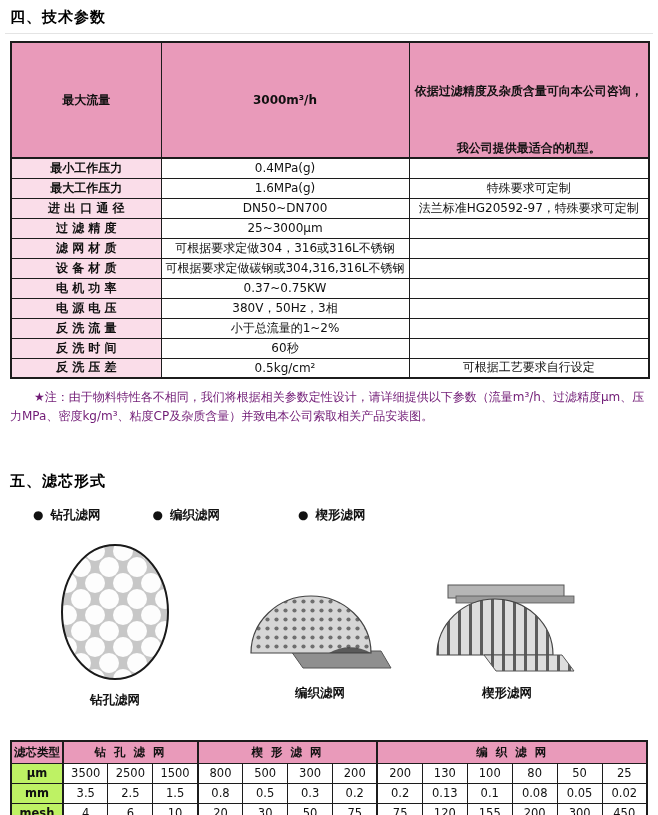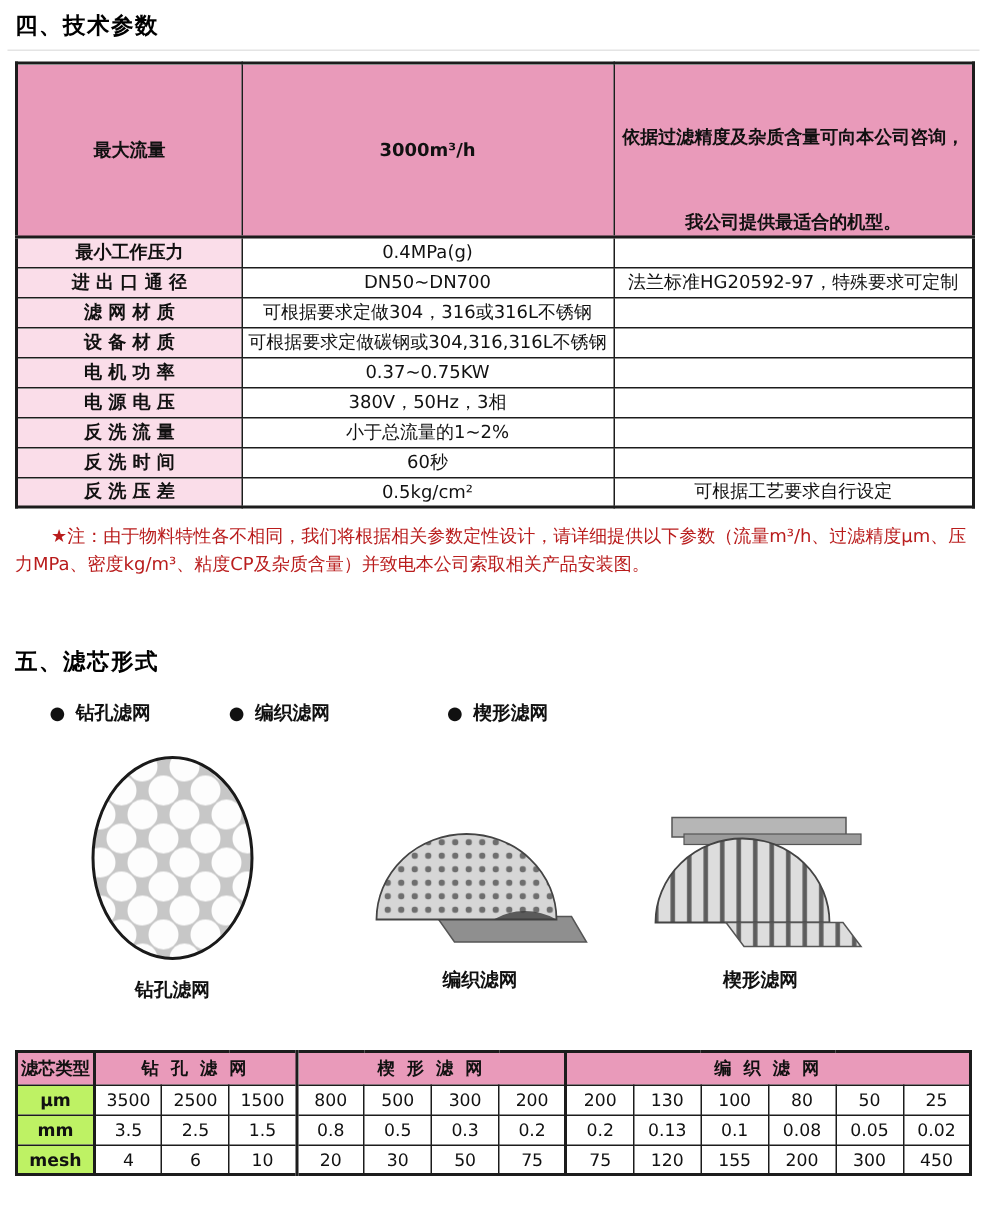--- a/index.html
+++ b/index.html
@@ -52,21 +52,21 @@
   .t1 td.c1 { background: #fadde9; font-weight: bold; }
   .t1 tr.hdr td.c1 { background: #e99aba; }
   .t1 .remark-line { line-height: 17px; margin-top: 40px; }
 
   .note {
     width: 638px;
     margin: 9px 0 0 10px;
     font-size: 12px;
     line-height: 19px;
     text-indent: 2em;
-    color: #b91c1c;
+    color: #701a75;
   }
 
   
   #sec5-title { margin-top: 46px; }
   .bullets { display: flex; align-items: center; margin: 16px 0 0 33px; height: 16px; }
   .bullet-item { display: flex; align-items: center; font-size: 12.5px; font-weight: bold; }
   .bullet-item .dot { font-size: 12px; margin-right: 7px; line-height: 1; }
   .bullet-item + .bullet-item { margin-left: 52px; }
   .bullet-item.b3 { margin-left: 78px; }
 
@@ -122,23 +122,33 @@
         <div class="remark-line">依据过滤精度及杂质含量可向本公司咨询，</div>
         <div class="remark-line">我公司提供最适合的机型。</div>
       </td>
     </tr>
     <tr>
       <td class="c1">最小工作压力</td>
       <td>0.4MPa(g)</td>
       <td></td>
     </tr>
     <tr>
+      <td class="c1">最大工作压力</td>
+      <td>1.6MPa(g)</td>
+      <td>特殊要求可定制</td>
+    </tr>
+    <tr>
       <td class="c1">进 出 口 通 径</td>
       <td>DN50~DN700</td>
       <td>法兰标准HG20592-97，特殊要求可定制</td>
+    </tr>
+    <tr>
+      <td class="c1">过 滤 精 度</td>
+      <td>25~3000μm</td>
+      <td></td>
     </tr>
     <tr>
       <td class="c1">滤 网 材 质</td>
       <td>可根据要求定做304，316或316L不锈钢</td>
       <td></td>
     </tr>
     <tr>
       <td class="c1">设 备 材 质</td>
       <td>可根据要求定做碳钢或304,316,316L不锈钢</td>
       <td></td>

